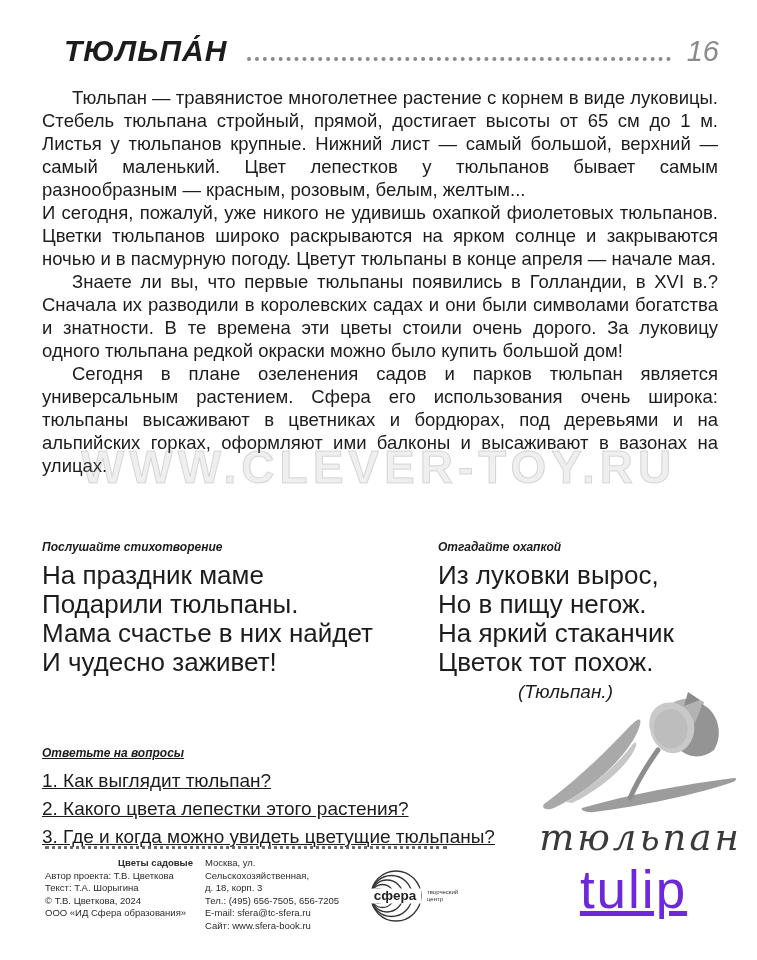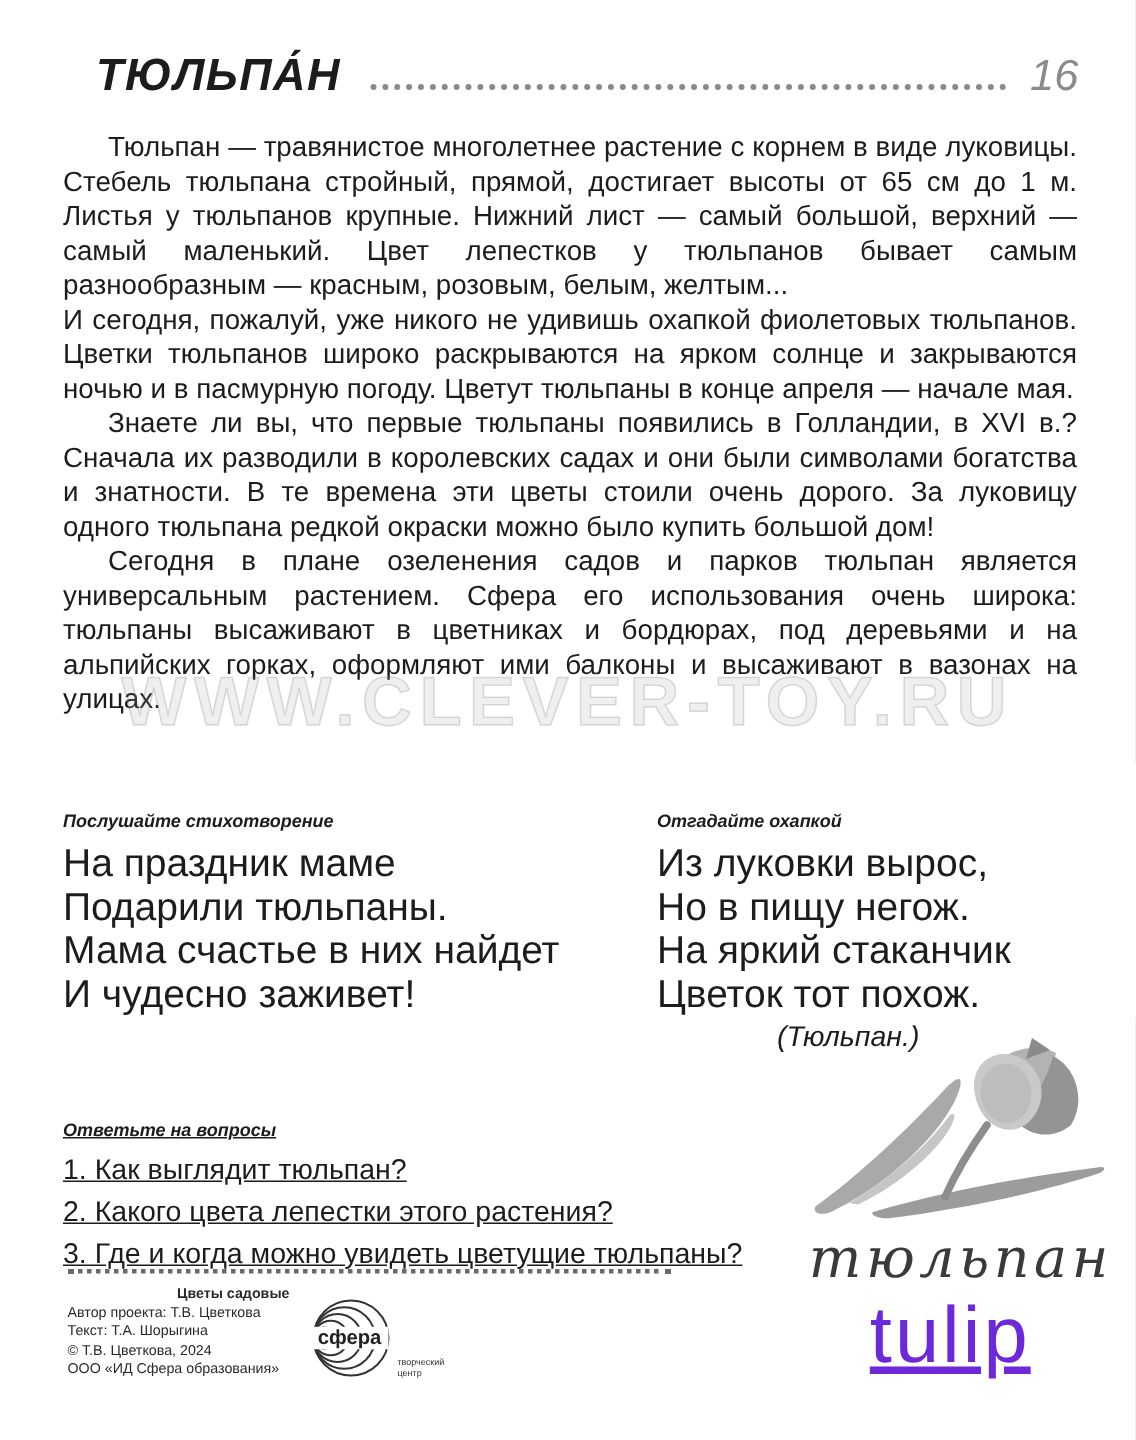--- a/index.html
+++ b/index.html
@@ -45,21 +45,21 @@
   .word-en{font-size:53px;color:#6d28d9;text-align:center;padding-right:14px;letter-spacing:2px;margin-top:0px;text-decoration:underline;}
   
   .footer{
     position:absolute;left:45px;top:846px;width:402px;
     border-top:3px dotted #6a6a6a;padding-top:8px;
     display:flex;gap:12px;font-size:9.5px;line-height:12.5px;color:#2a2a2a;
   }
   .f-col1{width:148px;flex:0 0 148px;}
   .f-col2{width:150px;flex:0 0 150px;}
   .f-heading{font-weight:bold;text-align:right;}
-  .f-logo{display:flex;align-items:flex-end;gap:4px;margin-top:2px;}
+  .f-logo{display:flex;align-items:center;gap:4px;margin-top:2px;}
   .f-tagline{font-size:6px;line-height:7px;width:38px;color:#333;}
 </style>
 </head>
 <body>
 
 <div class="page">
 
   <div class="header">
     <span class="title">ТЮЛЬПА́Н</span>
     <span class="leader"></span>
@@ -124,20 +124,27 @@
   </div>
 
   <div class="footer">
     <div class="f-col1">
       <div class="f-heading">Цветы садовые</div>
       <div>Автор проекта: Т.В. Цветкова</div>
       <div>Текст: Т.А. Шорыгина</div>
       <div>© Т.В. Цветкова, 2024</div>
       <div>ООО «ИД Сфера образования»</div>
     </div>
+    <div class="f-col2">
+      <div>Москва, ул. Сельскохозяйственная,</div>
+      <div>д. 18, корп. 3</div>
+      <div>Тел.: (495) 656-7505, 656-7205</div>
+      <div>E-mail: sfera@tc-sfera.ru</div>
+      <div>Сайт: www.sfera-book.ru</div>
+    </div>
     <div class="f-logo">
       <svg width="56" height="56" viewBox="0 0 56 56" aria-hidden="true">
         <g fill="none" stroke="#333" stroke-width="1.3">
           <circle cx="29" cy="28" r="25"></circle>
           <circle cx="24.5" cy="28" r="20.5"></circle>
           <circle cx="20" cy="28" r="16"></circle>
           <circle cx="15.5" cy="28" r="11.5"></circle>
           <circle cx="11" cy="28" r="7"></circle>
         </g>
         <rect x="2" y="20.5" width="52" height="15" fill="#ffffff"></rect>

